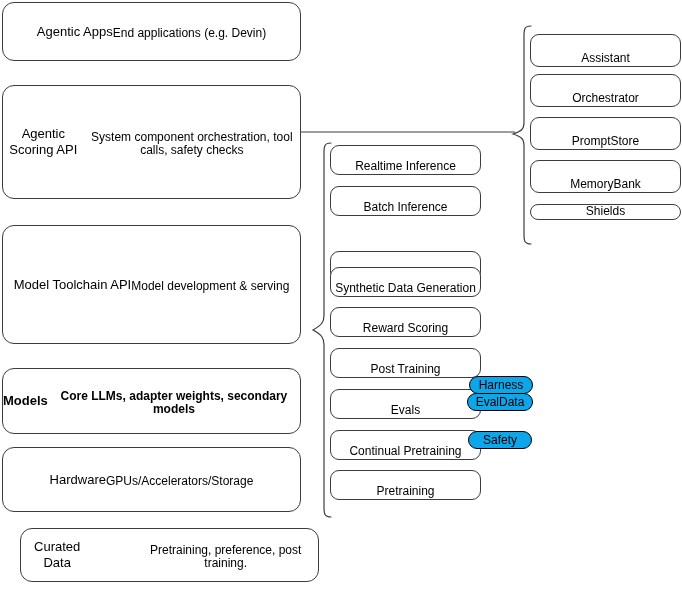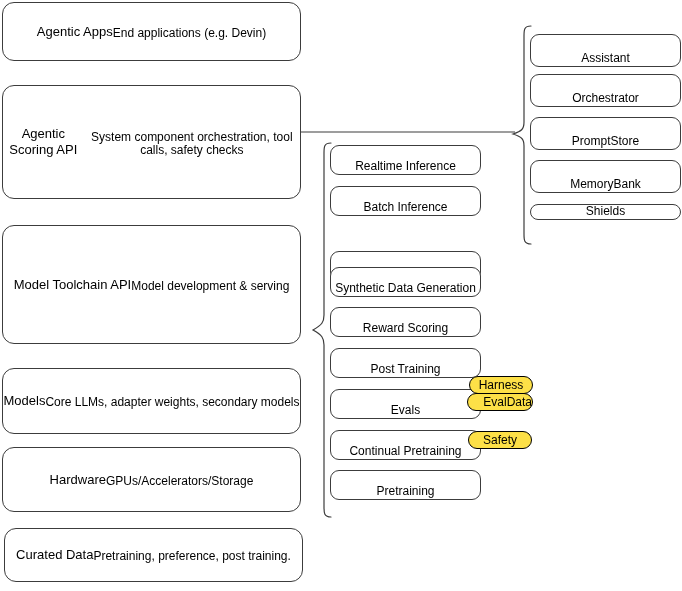--- a/index.html
+++ b/index.html
@@ -50,21 +50,21 @@
   .chip {
     border-radius: 9px;
     border-color: #3c3c3c;
     font-size: 12px;
     line-height: 15px;
     align-items: flex-end;
   }
   .pill {
     border-radius: 999px;
     border-color: #000000;
-    background: #fde047;
+    background: #0ea5e9;
     font-size: 12px;
     line-height: 14px;
     z-index: 5;
   }
   .brace {
     position: absolute;
     pointer-events: none;
   }
   .brace svg {
     display: block;
@@ -88,31 +88,31 @@
   <div class="node layer" style="left:2px; top:85px; width:299px; height:114px;">
     <div class="title">Agentic Scoring API</div>
     <div class="subtitle">System component orchestration, tool calls, safety checks</div>
   </div>
 
   <div class="node layer" style="left:2px; top:225px; width:299px; height:119px;">
     <div class="title">Model Toolchain API</div>
     <div class="subtitle">Model development &amp; serving</div>
   </div>
 
-  <div class="node layer" style="left:2px; top:368px; width:299px; height:66px;">
+  <div class="node layer" style="left:2px; top:368px; width:299px; height:66px;font-weight:bold;">
     <div class="title">Models</div>
     <div class="subtitle">Core LLMs, adapter weights, secondary models</div>
   </div>
 
   <div class="node layer" style="left:2px; top:447px; width:299px; height:65px;">
     <div class="title">Hardware</div>
     <div class="subtitle">GPUs/Accelerators/Storage</div>
   </div>
 
-  <div class="node layer" style="left:4px; top:528px; width:299px; height:54px;">
+  <div class="node layer" style="left:20px; top:528px; width:299px; height:54px;gap:40px;">
     <div class="title">Curated Data</div>
     <div class="subtitle">Pretraining, preference, post training.</div>
   </div>
 
   <div class="connector" style="left:301px; top:126px; width:215px; height:14px;">
     <svg width="215" height="14" viewBox="0 0 215 14">
       <path d="M0,6 L214,6" stroke="#3c3c3c" stroke-width="1.2" fill="none"></path>
     </svg>
   </div>
 
@@ -152,21 +152,21 @@
   <div class="node chip" style="left:330px; top:430px; width:151px; height:30px;">
     <span>Continual Pretraining</span>
   </div>
   <div class="node chip" style="left:330px; top:470px; width:151px; height:30px;">
     <span>Pretraining</span>
   </div>
 
   <div class="node pill" style="left:469px; top:376px; width:64px; height:18px;">
     <span>Harness</span>
   </div>
-  <div class="node pill" style="left:467px; top:393px; width:66px; height:18px;justify-content:flex-end;">
+  <div class="node pill" style="left:467px; top:393px; width:66px; height:18px;">
     <span>EvalData</span>
   </div>
   <div class="node pill" style="left:468px; top:409px; width:64px; height:18px;margin-top:22px;">
     <span>Safety</span>
   </div>
 
   <div class="node chip" style="left:530px; top:34px; width:151px; height:33px;">
     <span>Assistant</span>
   </div>
   <div class="node chip" style="left:530px; top:74px; width:151px; height:33px;">

